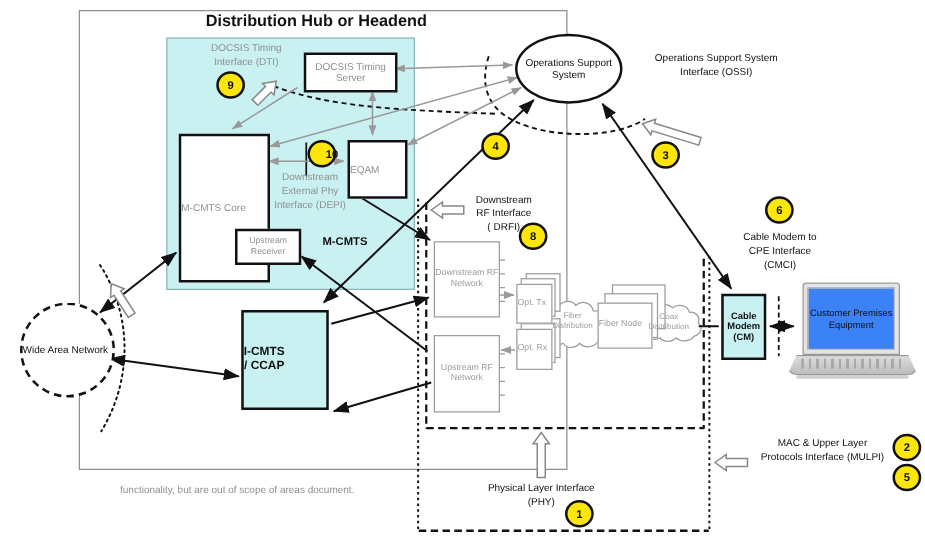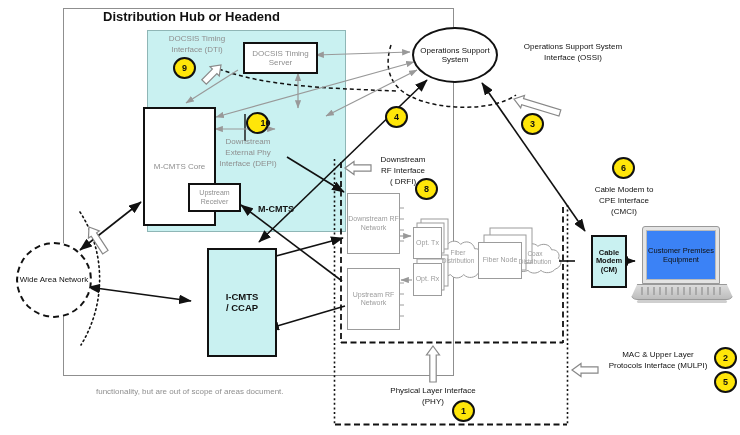--- a/index.html
+++ b/index.html
@@ -1,44 +1,44 @@
 <!DOCTYPE html>
 <html><head>
 <meta charset="utf-8">
 <style>
   html,body{margin:0;padding:0;background:#fff;}
   #stage{position:relative;width:740px;height:435px;background:#fff;overflow:hidden;
          font-family:"Liberation Sans",sans-serif;font-size:8px;color:#111;}
   .abs{position:absolute;}
-  .flexc{display:flex;align-items:center;justify-content:center;text-align:center;line-height:1.15;}
+  .flexc{display:flex;align-items:center;justify-content:flex-start;text-align:center;line-height:1.15;}
   .lbl{position:absolute;text-align:center;line-height:1.4;z-index:2;}
   .lbl span{display:block;}
   .gray{color:#8f8f8f;}
   .bbox{border:2px solid #111;background:#fff;color:#8f8f8f;}
   .gbox{border:1px solid #9c9c9c;background:#fff;color:#9c9c9c;}
-  .cyan{background:#c9f1f1;margin-left:14px;}
+  .cyan{background:#c9f1f1;}
   .badge{position:absolute;width:23px;height:22px;border-radius:50%;background:#ffe609;
          border:2.5px solid #111;display:flex;align-items:center;justify-content:center;
          font-weight:bold;font-size:9px;color:#111;z-index:3;box-sizing:border-box;}
   svg#wires{position:absolute;left:0;top:0;z-index:1;pointer-events:none;}
   .ha{fill:#fff;stroke:#888;stroke-width:1.2;}
 
   #outer-box{left:63px;top:8px;width:389px;height:366px;border:1px solid #8f8f8f;z-index:0;}
-  #page-title{left:103px;top:9px;width:300px;text-align:left;font-weight:bold;font-size:13px;z-index:2;}
+  #page-title{left:103px;top:9px;width:300px;text-align:center;font-weight:bold;font-size:13px;z-index:2;}
   #mcmts-region{left:133px;top:30px;width:197px;height:200px;border:1px solid #8fb6b6;z-index:0;}
   #dti-label{left:160px;top:33px;width:74px;}
   #dts-box{left:243px;top:42px;width:71px;height:28px;z-index:2;}
   #core-box{left:143px;top:107px;width:69px;height:115px;z-index:2;}
   #eqam-box{left:278px;top:112px;width:44px;height:43px;z-index:2;}
   #depi-label{left:215px;top:136px;width:66px;}
   #receiver-box{left:188px;top:183px;width:49px;height:25px;font-size:7px;z-index:2;}
-  #mcmts-label{left:250px;top:188px;width:52px;text-align:center;font-weight:bold;font-size:9px;z-index:2;margin-top:16px;}
+  #mcmts-label{left:250px;top:188px;width:52px;text-align:center;font-weight:bold;font-size:9px;z-index:2;}
   #nsi-label{left:64px;top:177px;width:68px;}
   #wan{left:16px;top:242px;width:72px;height:72px;border-radius:50%;border:2px dashed #111;background:#fff;z-index:2;}
-  #icmts{left:193px;top:248px;width:70px;height:109px;border:2.5px solid #111;font-weight:bold;font-size:9.5px;z-index:2;box-sizing:border-box;}
+  #icmts{left:193px;top:248px;width:70px;height:80px;border:2.5px solid #111;font-weight:bold;font-size:9.5px;z-index:2;box-sizing:border-box;}
   #note{left:96px;top:386px;width:250px;text-align:left;line-height:1.5;z-index:2;}
   #oss{left:412px;top:27px;width:86px;height:56px;border-radius:50%;border:2px solid #111;background:#fff;z-index:2;box-sizing:border-box;}
   #ossi-label{left:505px;top:41px;width:136px;}
   #drfi-label{left:372px;top:154px;width:62px;}
   #cmci-label{left:584px;top:184px;width:80px;}
   #mulpi-label{left:598px;top:349px;width:120px;}
   #phy-label{left:383px;top:385px;width:100px;}
   #ds-rf{left:347px;top:193px;width:51px;height:59px;font-size:7px;z-index:2;}
   #us-rf{left:347px;top:268px;width:51px;height:60px;font-size:7px;z-index:2;}
   #opt-tx{left:413px;top:227px;width:27px;height:30px;font-size:7px;z-index:2;}
@@ -162,20 +162,23 @@
 
   <div class="lbl gray" id="dti-label">DOCSIS Timing Interface (DTI)</div>
   <div class="badge" id="bdg9">9</div>
 
   <div class="abs bbox flexc" id="dts-box">
     <span>DOCSIS Timing Server</span>
   </div>
   <div class="abs bbox flexc" id="core-box">
     <span>M-CMTS Core</span>
   </div>
+  <div class="abs bbox flexc" id="eqam-box">
+    <span>EQAM</span>
+  </div>
 
   <div class="badge" id="bdg10">10</div>
   <div class="lbl gray" id="depi-label">
     <span>Downstream</span>
     <span>External Phy</span>
     <span>Interface (DEPI)</span>
   </div>
 
   <div class="abs bbox flexc" id="receiver-box">
     <span>Upstream Receiver</span>

